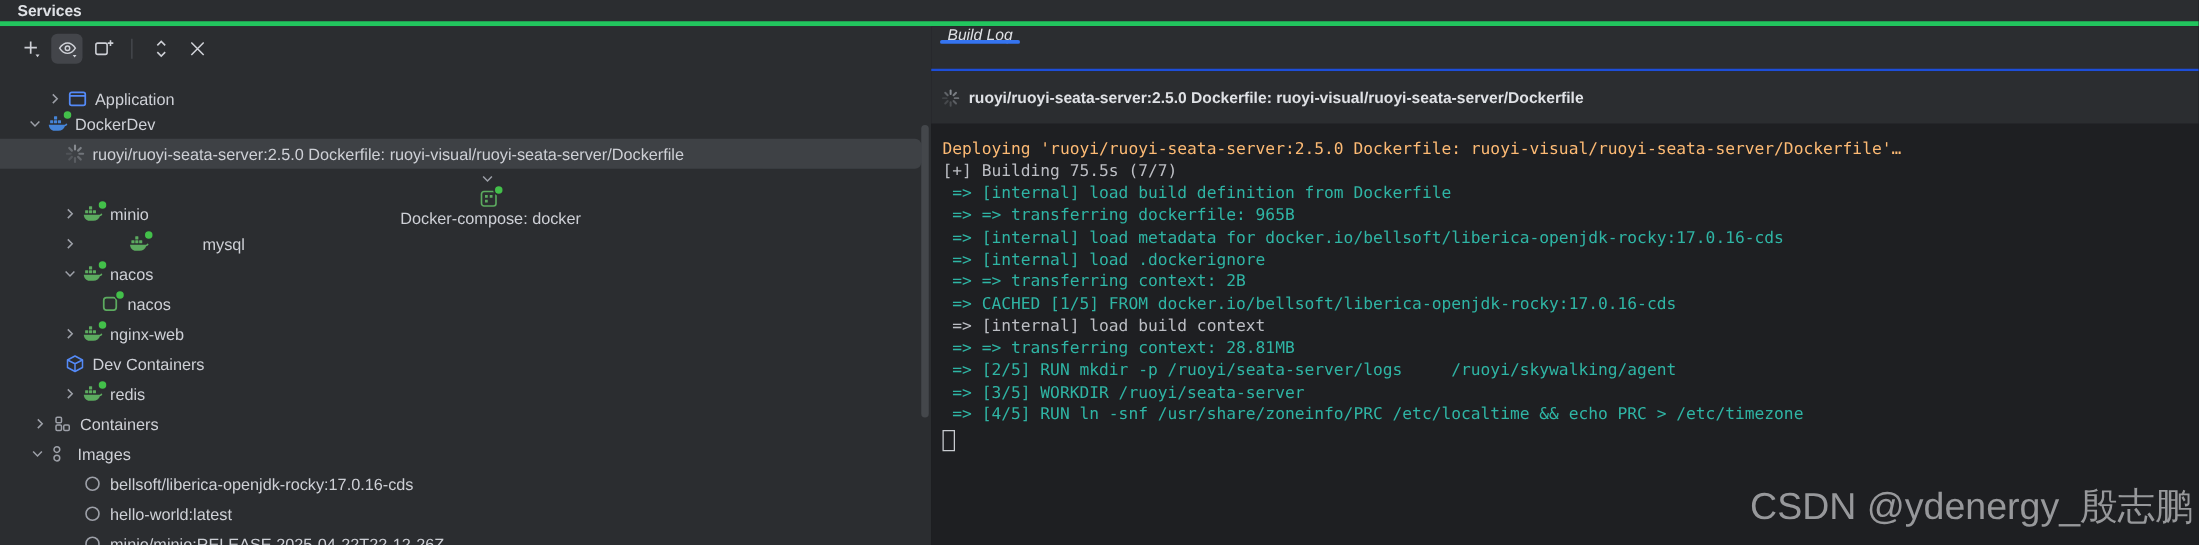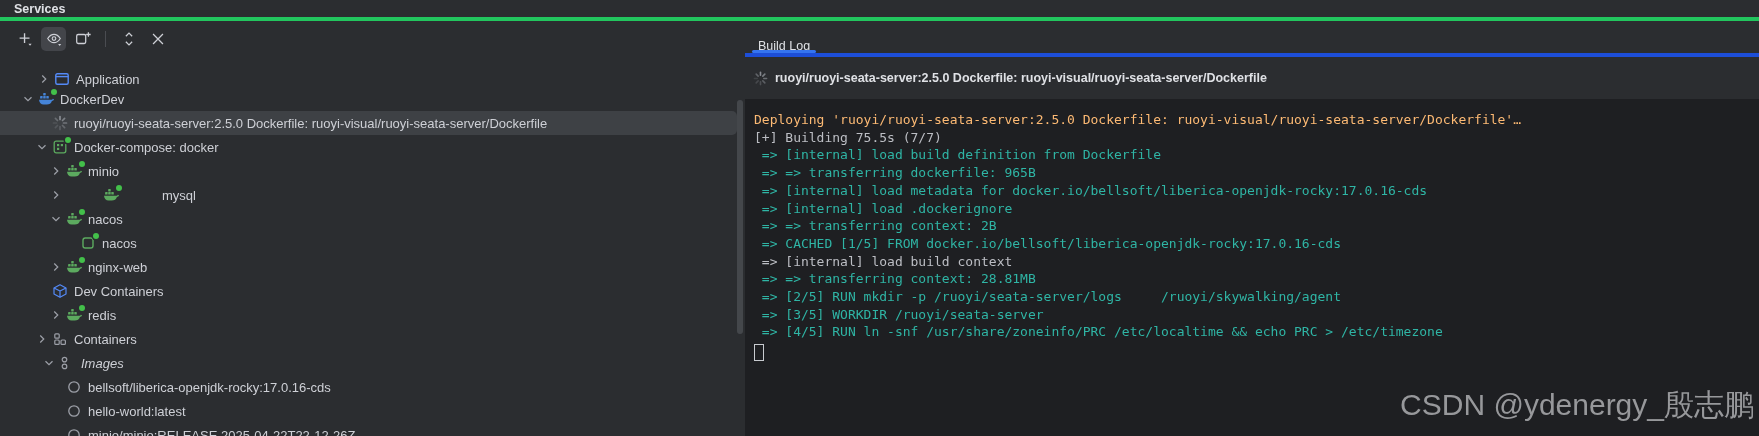--- a/index.html
+++ b/index.html
@@ -32,22 +32,22 @@
   .arrow svg{width:14px;height:14px;}
   .ico{width:16px;height:16px;flex:0 0 16px;display:inline-flex;align-items:center;justify-content:center;position:relative;margin-left:2px;}
   .ico svg{width:16px;height:16px;display:block;}
   .badge{position:absolute;top:-2px;right:-3px;width:6px;height:6px;border-radius:50%;
          background:#43c04a;box-shadow:0 0 0 1.5px #2b2d30;}
   .tree-label{margin-left:6px;color:#ced0d6;}
   .tree-scrollbar{position:absolute;right:2px;top:79px;width:6px;height:234px;
          background:#5a5d63;opacity:.55;border-radius:3px;}
   
   .rightpanel{position:absolute;left:745px;top:21px;right:0;bottom:0;background:#1e1f22;}
-  .tabbar{height:36px;background:#2b2d30;border-bottom:4px solid #1d4ed8;box-sizing:border-box;
-          display:flex;align-items:flex-end;padding-left:7px;}
+  .tabbar{height:36px;background:#2b2d30;border-bottom:2px solid #1d4ed8;box-sizing:border-box;
+          display:flex;align-items:flex-start;padding-left:7px;font-style:italic;}
   .tab{display:flex;align-items:center;padding:0 6px;position:relative;
        color:#dfe1e5;font-size:12.5px;}
   .tab.active::after{content:"";position:absolute;left:0;right:0;bottom:0;height:3px;
        background:#3574f0;border-radius:1.5px;}
   .bheader{height:42px;background:#2b2d30;display:flex;align-items:center;padding-left:8px;gap:7px;}
   .bheader .spin svg{width:15px;height:15px;display:block;}
   .bheader .title{font-size:12.5px;font-weight:700;color:#dfe1e5;}
   .console{position:absolute;left:0;top:78px;right:0;bottom:0;background:#1e1f22;
        padding:12px 0 0 9px;box-sizing:border-box;
        font-family:"DejaVu Sans Mono",monospace;font-size:13px;line-height:17.7px;overflow:hidden;}
@@ -153,21 +153,21 @@
               <line x1="12.6" y1="12.6" x2="10.5" y2="10.5" opacity=".5"></line>
               <line x1="8" y1="14.5" x2="8" y2="11.5" opacity=".35"></line>
               <line x1="3.4" y1="12.6" x2="5.5" y2="10.5" opacity=".28"></line>
               <line x1="1.5" y1="8" x2="4.5" y2="8" opacity=".22"></line>
               <line x1="3.4" y1="3.4" x2="5.5" y2="5.5" opacity=".55"></line>
             </g>
           </svg>
         </span>
         <span class="tree-label">ruoyi/ruoyi-seata-server:2.5.0 Dockerfile: ruoyi-visual/ruoyi-seata-server/Dockerfile</span>
       </div>
-      <div class="tree-row" style="padding-left: 34px;">
+      <div class="tree-row" style="padding-left: 34px; flex-direction: column;">
         <span class="arrow">
           <svg viewBox="0 0 16 16">
             <path d="M4 6l4 4 4-4" fill="none" stroke="#9da0a8" stroke-width="1.4"></path>
           </svg>
         </span>
         <span class="ico">
           <svg viewBox="0 0 16 16">
             <rect x="2.2" y="2.2" width="11.6" height="11.6" rx="2" fill="none" stroke="#5caa5f" stroke-width="1.3"></rect>
             <rect x="5" y="5" width="2.2" height="2.2" fill="#5caa5f"></rect>
             <rect x="8.8" y="5" width="2.2" height="2.2" fill="#5caa5f"></rect>
@@ -292,38 +292,38 @@
               <rect x="5.2" y="5.1" width="2.5" height="2.5" rx=".4"></rect>
               <rect x="8.3" y="5.1" width="2.5" height="2.5" rx=".4"></rect>
               <rect x="5.2" y="2" width="2.5" height="2.5" rx=".4"></rect>
               <path d="M1 8.7h12.1c.9 0 1.5-.4 1.7-1 .5.1 1 .4 1.2.7-.3.9-1.1 1.4-2.1 1.5-.6 2.2-2.6 3.6-5.2 3.6H5.6C3 13.5 1.3 11.6 1 8.7z"></path>
             </g>
           </svg>
           <span class="badge"></span>
         </span>
         <span class="tree-label">redis</span>
       </div>
-      <div class="tree-row" style="padding-left: 34px;">
+      <div class="tree-row" style="padding-left: 24px;">
         <span class="arrow">
           <svg viewBox="0 0 16 16">
             <path d="M6 4l4 4-4 4" fill="none" stroke="#9da0a8" stroke-width="1.4"></path>
           </svg>
         </span>
         <span class="ico">
           <svg viewBox="0 0 16 16">
             <g fill="none" stroke="#9da0a8" stroke-width="1.2">
               <rect x="2.8" y="2.8" width="4.4" height="4.4" rx="1"></rect>
               <rect x="2.8" y="9" width="4.4" height="4.4" rx="1"></rect>
               <rect x="9" y="9" width="4.4" height="4.4" rx="1"></rect>
             </g>
           </svg>
         </span>
         <span class="tree-label">Containers</span>
       </div>
-      <div class="tree-row" style="padding-left: 41px; font-style: italic;">
+      <div class="tree-row" style="padding-left: 22px;">
         <span class="arrow">
           <svg viewBox="0 0 16 16">
             <path d="M4 6l4 4 4-4" fill="none" stroke="#9da0a8" stroke-width="1.4"></path>
           </svg>
         </span>
         <span class="ico">
           <svg viewBox="0 0 16 16">
             <g fill="none" stroke="#9da0a8" stroke-width="1.2">
               <circle cx="5.5" cy="4.6" r="2.3"></circle>
               <circle cx="5.5" cy="11.4" r="2.3"></circle>

